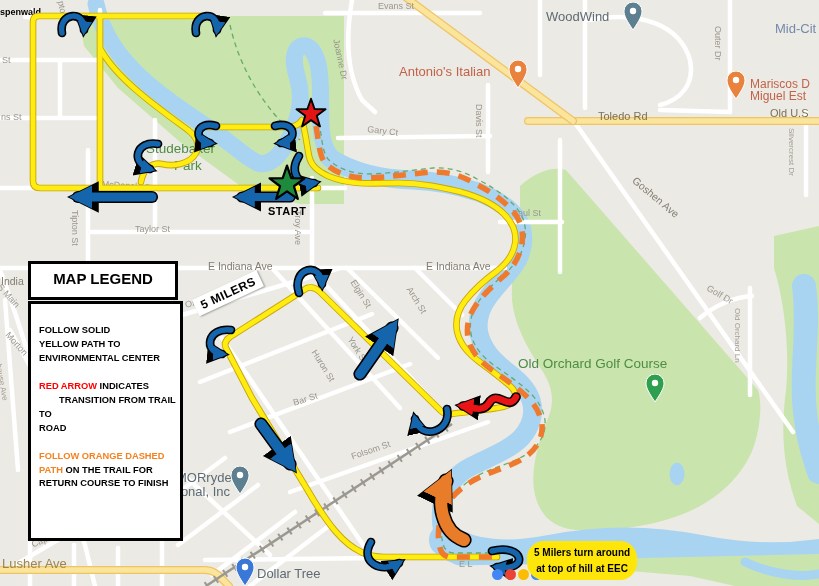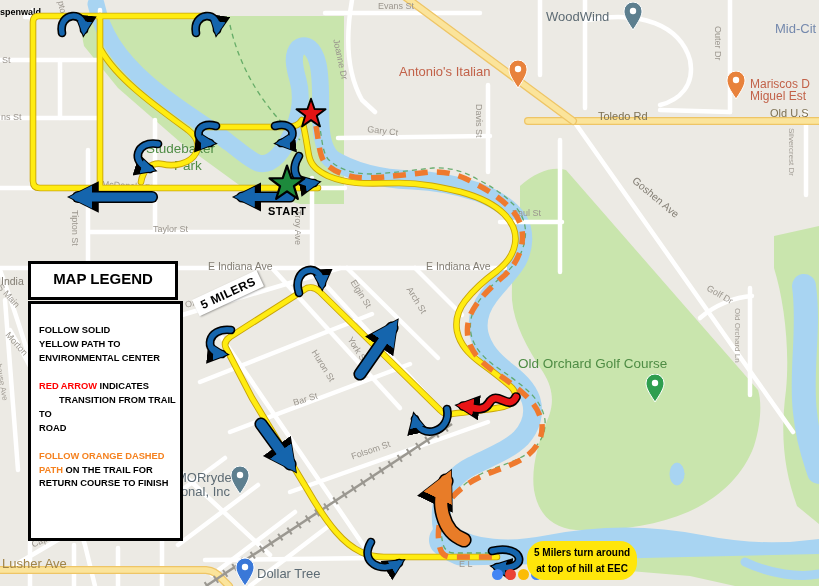--- a/index.html
+++ b/index.html
@@ -159,21 +159,21 @@
       <span class="map-label st" style="left: 1px; top: 112px;">ns St</span>
       <span class="map-label st" style="left: 368px; top: 124px; transform: rotate(7deg);">Gary Ct</span>
       <span class="map-label st-sm" style="left: 796px; top: 128px; transform: rotate(90deg);">Silvercrest Dr</span>
       <span class="map-label park" style="left: 146px; top: 141px;">Studebaker</span>
       <span class="map-label park" style="left: 174px; top: 158px;">Park</span>
       <span class="map-label st-lg" style="left: 638px; top: 174px; transform: rotate(40deg);">Goshen Ave</span>
       <span class="map-label st" style="left: 102px; top: 179px; transform: rotate(4deg);">McDonald St</span>
       <span class="map-label st" style="left: 512px; top: 208px;">Paul St</span>
       <span class="map-label st" style="left: 80px; top: 210px; transform: rotate(90deg);">Tipton St</span>
       <span class="map-label st" style="left: 303px; top: 210px; transform: rotate(90deg);">Troy Ave</span>
-      <span class="map-label st" style="left: 153px; top: 224px;">Taylor St</span>
+      <span class="map-label st" style="left: 135px; top: 224px;">Taylor St</span>
       <span class="map-label st-lg" style="left: 1px; top: 275px;">India</span>
       <span class="map-label st-lg" style="left: 208px; top: 260px;">E Indiana Ave</span>
       <span class="map-label st-lg" style="left: 426px; top: 260px;">E Indiana Ave</span>
       <span class="map-label st" style="left: 184px; top: 300px; transform: rotate(-12deg);">Oxfor</span>
       <span class="map-label st" style="left: 357px; top: 278px; transform: rotate(58deg);">Elgin St</span>
       <span class="map-label st" style="left: 413px; top: 285px; transform: rotate(58deg);">Arch St</span>
       <span class="map-label st" style="left: 710px; top: 283px; transform: rotate(30deg);">Golf Dr</span>
       <span class="map-label st" style="left: 3px; top: 282px; transform: rotate(48deg);">S Main</span>
       <span class="map-label st-sm" style="left: 742px; top: 308px; transform: rotate(90deg);">Old Orchard Ln</span>
       <span class="map-label st" style="left: 11px; top: 330px; transform: rotate(48deg);">Morton</span>

